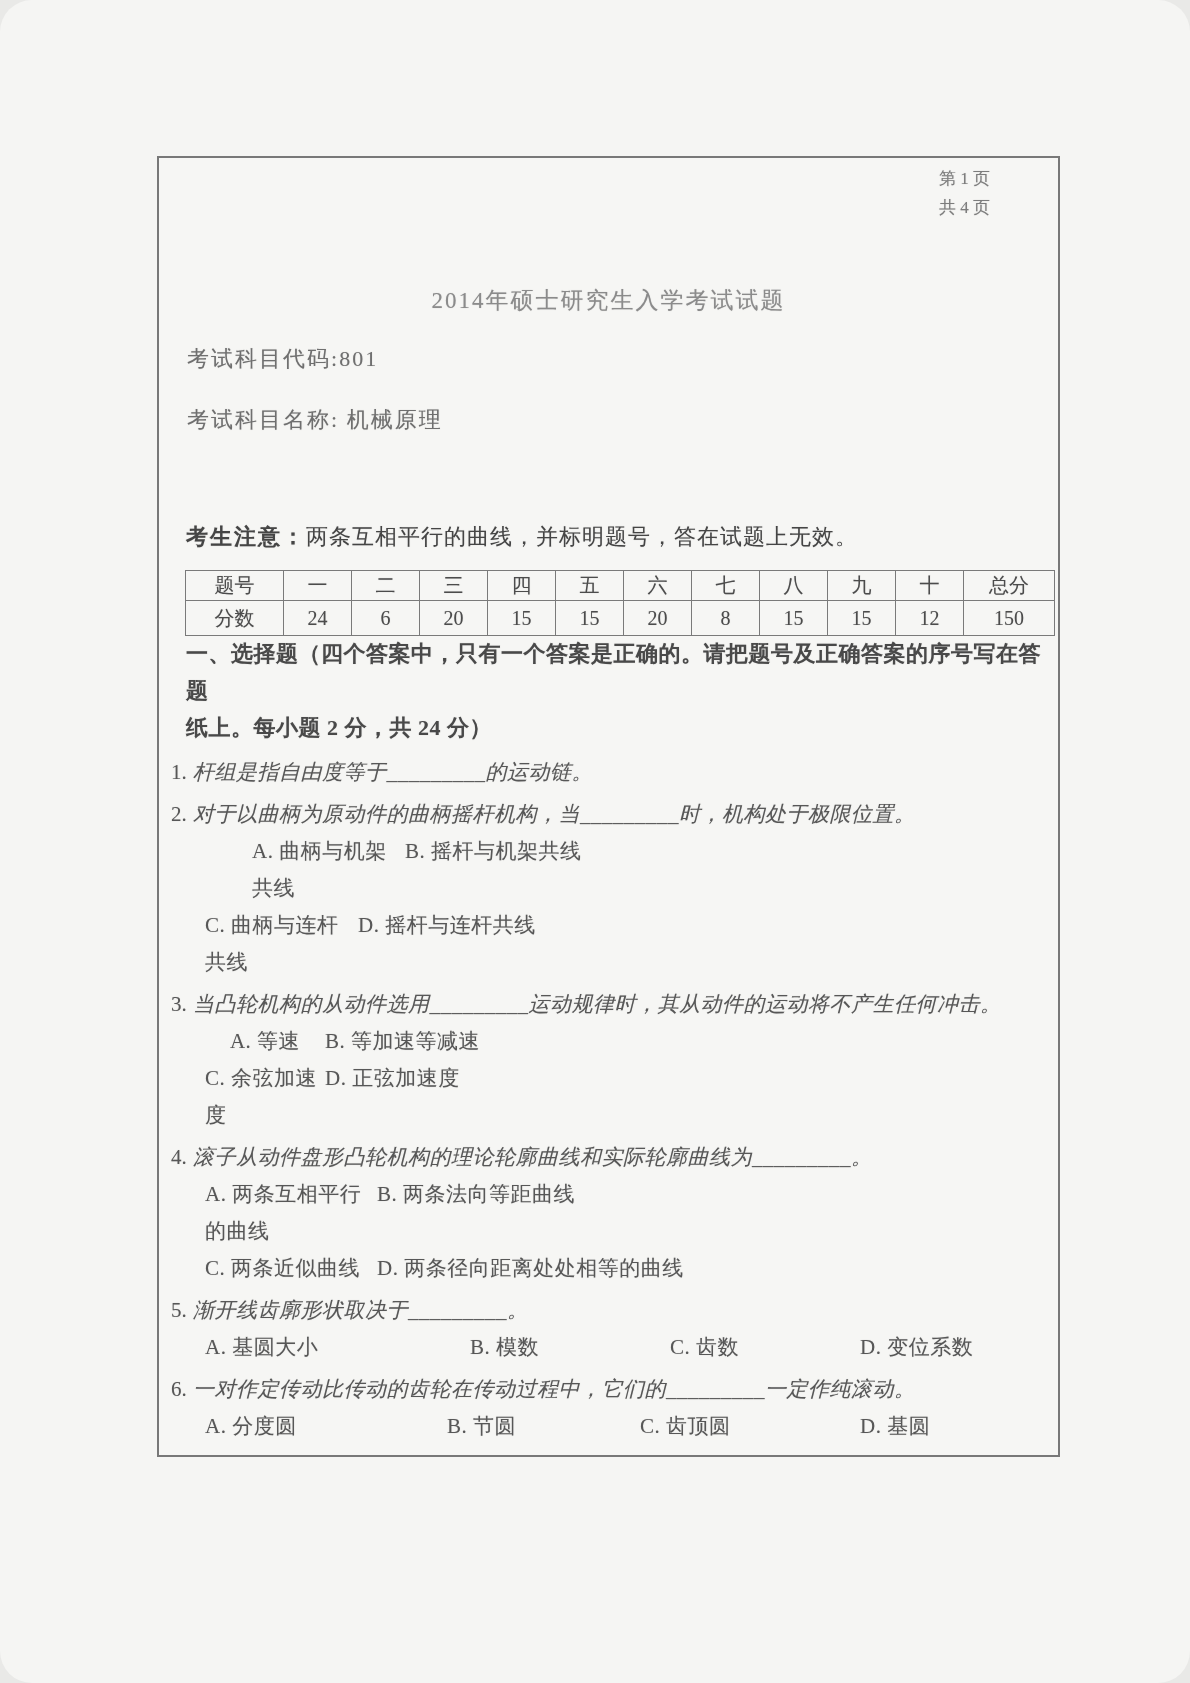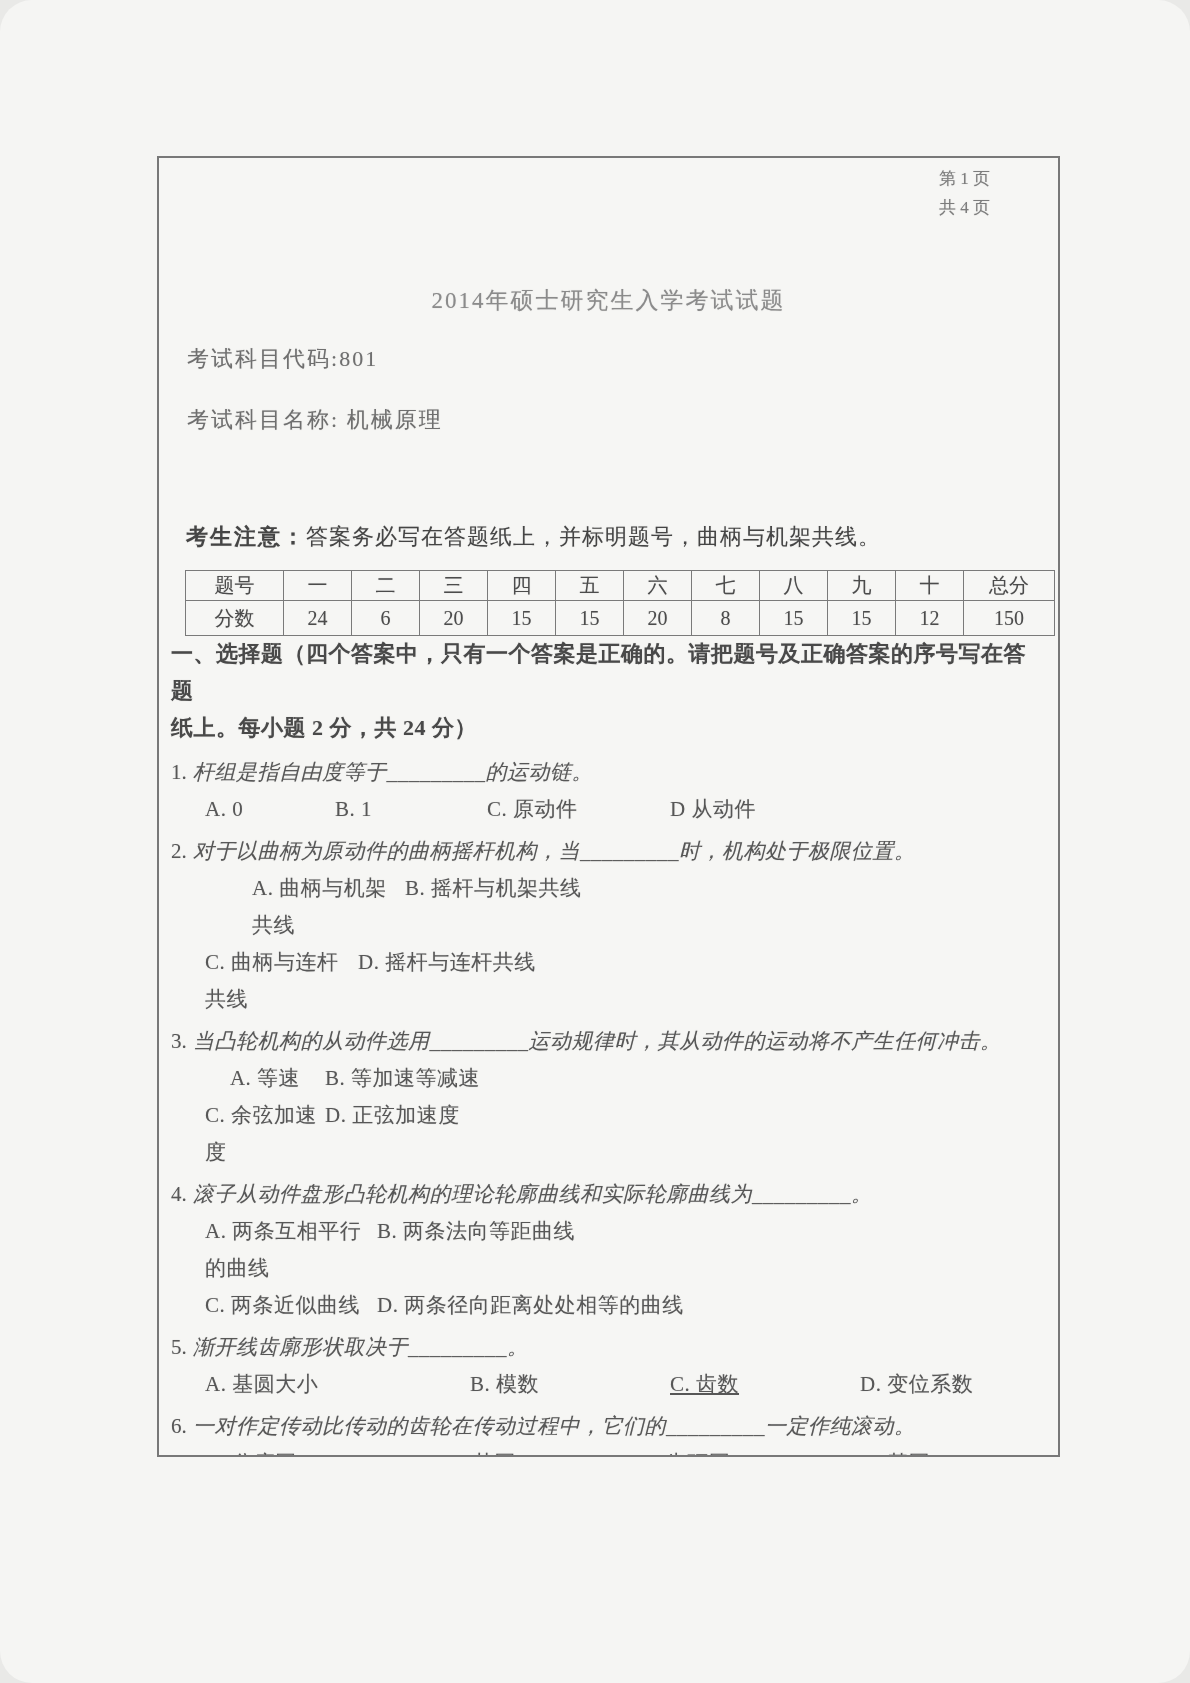--- a/index.html
+++ b/index.html
@@ -53,21 +53,21 @@
     text-align:center;padding:0;
     overflow:hidden;white-space:nowrap;
   }
   .score-table tr.hdr td{height:29px;}
   .score-table tr.val td{height:34px;}
   .flow{
     position:absolute;left:12px;top:477px;width:875px;
     font-size:21px;line-height:37px;color:#575757;
   }
   .section-heading{
-    margin:0 0 8px 0;
+    margin:0 0 8px 15px;
     font-size:22px;font-weight:600;color:#494949;
     white-space:pre-line;letter-spacing:.5px;line-height:37px;
   }
   .question{margin-top:5px;}
   .q-head{display:flex;align-items:flex-start;}
   .q-num{flex:0 0 22px;}
   .q-text{flex:1;white-space:pre-line;letter-spacing:.5px;font-style:italic;}
   .opt-row{padding-left:34px;letter-spacing:.5px;}
   .opt{display:inline-block;vertical-align:top;}
 </style>
@@ -81,21 +81,21 @@
       <div>第 1 页</div>
       <div>共 4 页</div>
     </div>
 
     <div class="subtitle">2014年硕士研究生入学考试试题</div>
 
     <div class="meta code"><span>考试科目代码:</span><span>801</span></div>
 
     <div class="meta name"><span>考试科目名称: </span><span>机械原理</span></div>
 
-    <div class="notice"><span class="notice-label">考生注意：</span><span>答案务必写在答题纸上，并标明题号，曲柄与机架共线。</span></div>
+    <div class="notice"><span class="notice-label">考生注意：</span><span>两条互相平行的曲线，并标明题号，答在试题上无效。</span></div>
 
     <table class="score-table">
       <tbody id="score-table-body">
           <tr class="hdr">
             <td style="width: 97px;">题号</td>
             <td style="width: 67px;">一</td>
             <td style="width: 67px;">二</td>
             <td style="width: 67px;">三</td>
             <td style="width: 67px;">四</td>
             <td style="width: 67px;">五</td>
@@ -125,21 +125,20 @@
 
     <div class="flow">
       <p class="section-heading">一、选择题（四个答案中，只有一个答案是正确的。请把题号及正确答案的序号写在答题
 纸上。每小题 2 分，共 24 分）</p>
       <div id="questions">
           <div class="question">
             <div class="q-head">
               <span class="q-num">1.</span>
               <div class="q-text">杆组是指自由度等于_________的运动链。</div>
             </div>
-            <div class="opt-row"><span class="opt" style="width: 130px;">A. 0</span><span class="opt" style="width: 152px;">B. 1</span><span class="opt" style="width: 183px;">C. 原动件</span><span class="opt">D 从动件</span></div>
           </div>
           <div class="question">
             <div class="q-head">
               <span class="q-num">2.</span>
               <div class="q-text">对于以曲柄为原动件的曲柄摇杆机构，当_________时，机构处于极限位置。</div>
             </div>
             <div class="opt-row"><span class="opt" style="width: 153px; margin-left: 47px;">A. 曲柄与机架共线</span><span class="opt">B. 摇杆与机架共线</span></div>
             <div class="opt-row"><span class="opt" style="width: 153px;">C. 曲柄与连杆共线</span><span class="opt">D. 摇杆与连杆共线</span></div>
           </div>
           <div class="question">
@@ -156,21 +155,21 @@
               <div class="q-text">滚子从动件盘形凸轮机构的理论轮廓曲线和实际轮廓曲线为_________。</div>
             </div>
             <div class="opt-row"><span class="opt" style="width: 172px;">A. 两条互相平行的曲线</span><span class="opt">B. 两条法向等距曲线</span></div>
             <div class="opt-row"><span class="opt" style="width: 172px;">C. 两条近似曲线</span><span class="opt">D. 两条径向距离处处相等的曲线</span></div>
           </div>
           <div class="question">
             <div class="q-head">
               <span class="q-num">5.</span>
               <div class="q-text">渐开线齿廓形状取决于_________。</div>
             </div>
-            <div class="opt-row"><span class="opt" style="width: 265px;">A. 基圆大小</span><span class="opt" style="width: 200px;">B. 模数</span><span class="opt" style="width: 190px; text-decoration: underline;">C. 齿数</span><span class="opt">D. 变位系数</span></div>
+            <div class="opt-row"><span class="opt" style="width: 265px;">A. 基圆大小</span><span class="opt" style="width: 200px;">B. 模数</span><span class="opt" style="width: 190px;">C. 齿数</span><span class="opt">D. 变位系数</span></div>
           </div>
           <div class="question">
             <div class="q-head">
               <span class="q-num">6.</span>
               <div class="q-text">一对作定传动比传动的齿轮在传动过程中，它们的_________一定作纯滚动。</div>
             </div>
             <div class="opt-row"><span class="opt" style="width: 242px;">A. 分度圆</span><span class="opt" style="width: 193px;">B. 节圆</span><span class="opt" style="width: 220px;">C. 齿顶圆</span><span class="opt">D. 基圆</span></div>
           </div>
         </div>
     </div>

